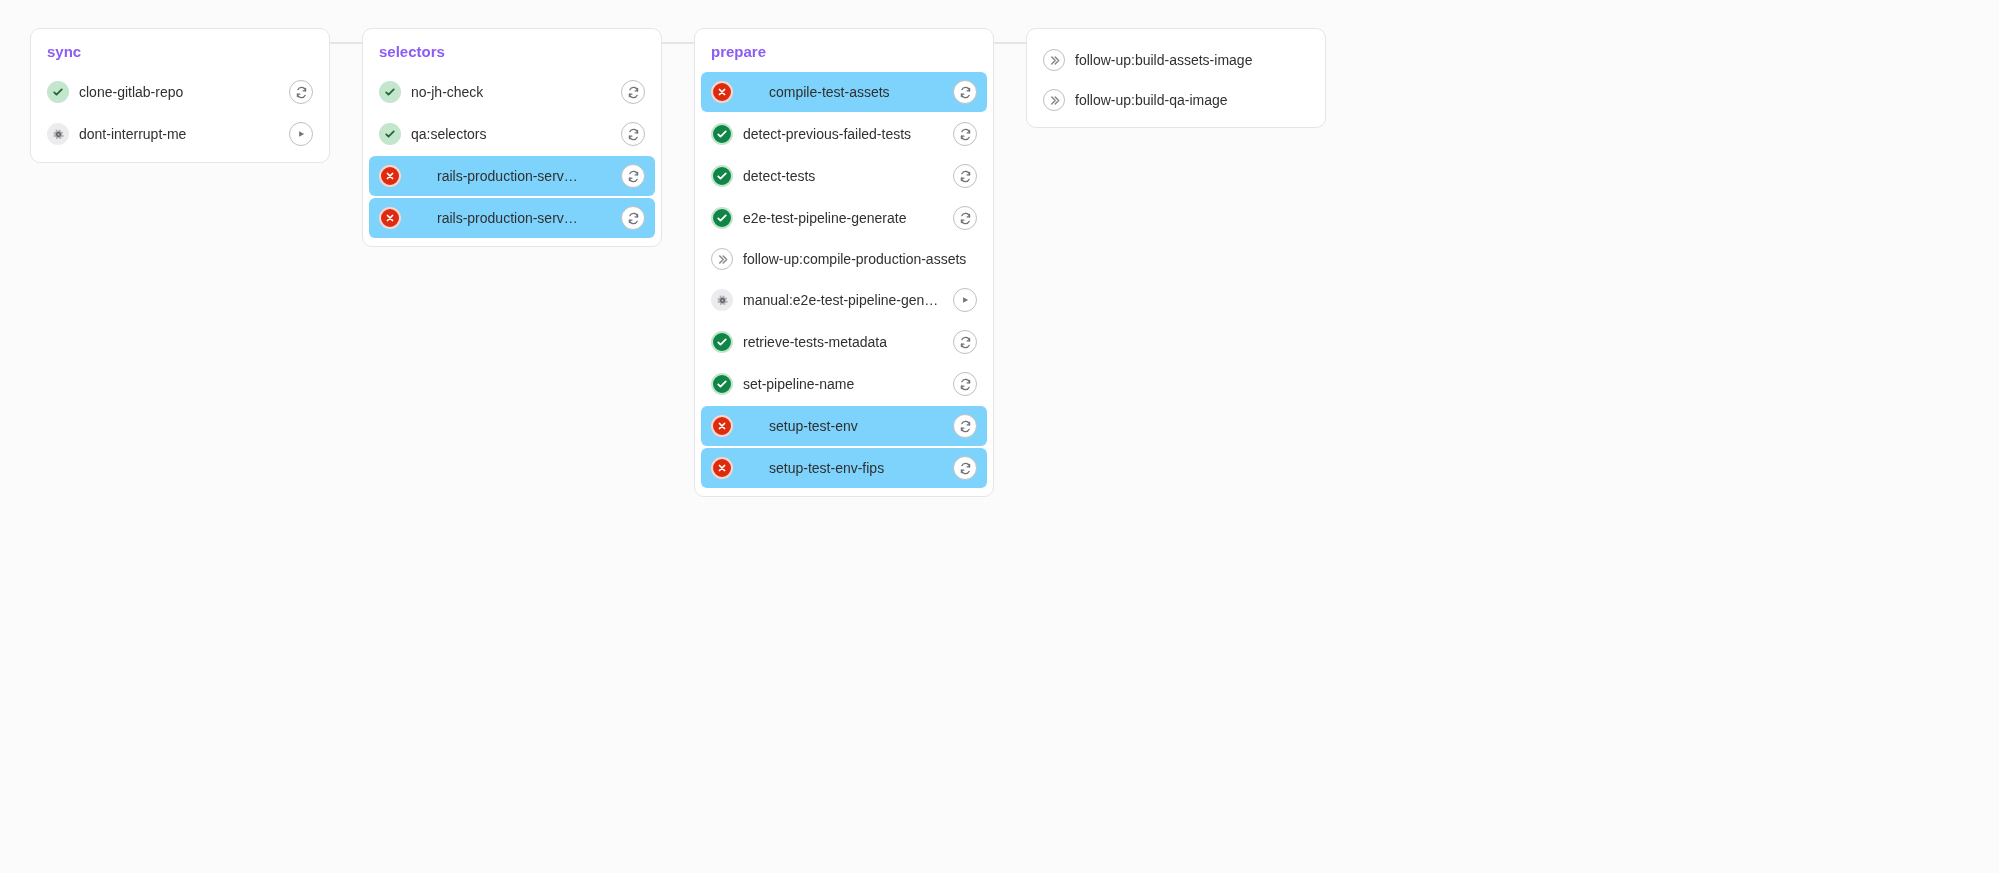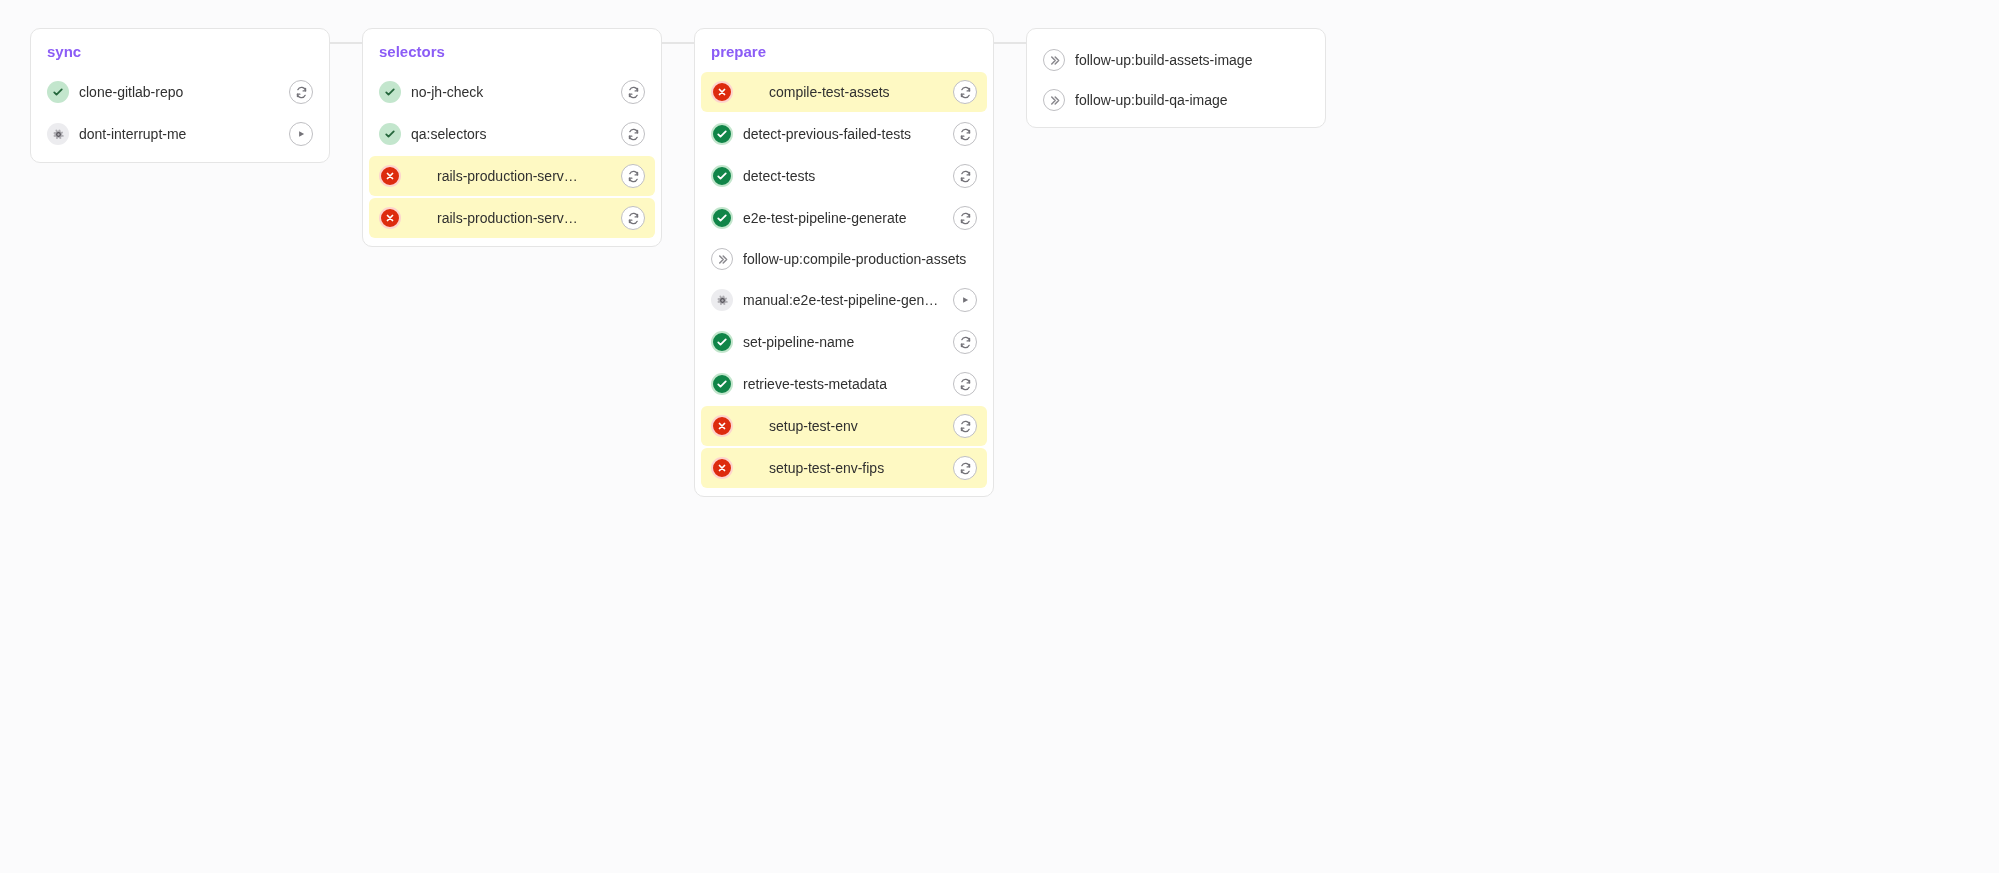--- a/index.html
+++ b/index.html
@@ -56,21 +56,21 @@
   .job {
     display: flex;
     align-items: center;
     padding: 8px 10px;
     border-radius: 6px;
     margin: 2px 0;
     gap: 10px;
     cursor: pointer;
   }
   .job.failed {
-    background: #fef9c3;
+    background: #7dd3fc;
     gap: 36px;
   }
   .job-name {
     flex: 1;
     color: #303030;
     font-size: 14px;
     white-space: nowrap;
     overflow: hidden;
     text-overflow: ellipsis;
   }
@@ -294,35 +294,35 @@
             <path d="M5 3.5v9l8-4.5-8-4.5z"></path>
           </svg>
         </button>
       </div>
       <div class="job">
         <span class="status-icon success-dark">
           <svg width="12" height="12" viewBox="0 0 16 16" fill="none">
             <path d="M3 8.5l3 3 7-7" stroke="currentColor" stroke-width="2.4" stroke-linecap="round" stroke-linejoin="round"></path>
           </svg>
         </span>
+        <span class="job-name">retrieve-tests-metadata</span>
+        <button class="job-action-btn">
+          <svg width="13" height="13" viewBox="0 0 16 16" fill="none">
+            <path d="M13 6a5 5 0 00-9.5-1.5M3 10a5 5 0 009.5 1.5" stroke="currentColor" stroke-width="1.6" stroke-linecap="round"></path>
+            <path d="M13 3v3h-3M3 13v-3h3" stroke="currentColor" stroke-width="1.6" stroke-linecap="round" stroke-linejoin="round"></path>
+          </svg>
+        </button>
+      </div>
+      <div class="job">
+        <span class="status-icon success-dark">
+          <svg width="12" height="12" viewBox="0 0 16 16" fill="none">
+            <path d="M3 8.5l3 3 7-7" stroke="currentColor" stroke-width="2.4" stroke-linecap="round" stroke-linejoin="round"></path>
+          </svg>
+        </span>
         <span class="job-name">set-pipeline-name</span>
-        <button class="job-action-btn">
-          <svg width="13" height="13" viewBox="0 0 16 16" fill="none">
-            <path d="M13 6a5 5 0 00-9.5-1.5M3 10a5 5 0 009.5 1.5" stroke="currentColor" stroke-width="1.6" stroke-linecap="round"></path>
-            <path d="M13 3v3h-3M3 13v-3h3" stroke="currentColor" stroke-width="1.6" stroke-linecap="round" stroke-linejoin="round"></path>
-          </svg>
-        </button>
-      </div>
-      <div class="job">
-        <span class="status-icon success-dark">
-          <svg width="12" height="12" viewBox="0 0 16 16" fill="none">
-            <path d="M3 8.5l3 3 7-7" stroke="currentColor" stroke-width="2.4" stroke-linecap="round" stroke-linejoin="round"></path>
-          </svg>
-        </span>
-        <span class="job-name">retrieve-tests-metadata</span>
         <button class="job-action-btn">
           <svg width="13" height="13" viewBox="0 0 16 16" fill="none">
             <path d="M13 6a5 5 0 00-9.5-1.5M3 10a5 5 0 009.5 1.5" stroke="currentColor" stroke-width="1.6" stroke-linecap="round"></path>
             <path d="M13 3v3h-3M3 13v-3h3" stroke="currentColor" stroke-width="1.6" stroke-linecap="round" stroke-linejoin="round"></path>
           </svg>
         </button>
       </div>
       <div class="job failed">
         <span class="status-icon failed">
           <svg width="10" height="10" viewBox="0 0 16 16" fill="none">

